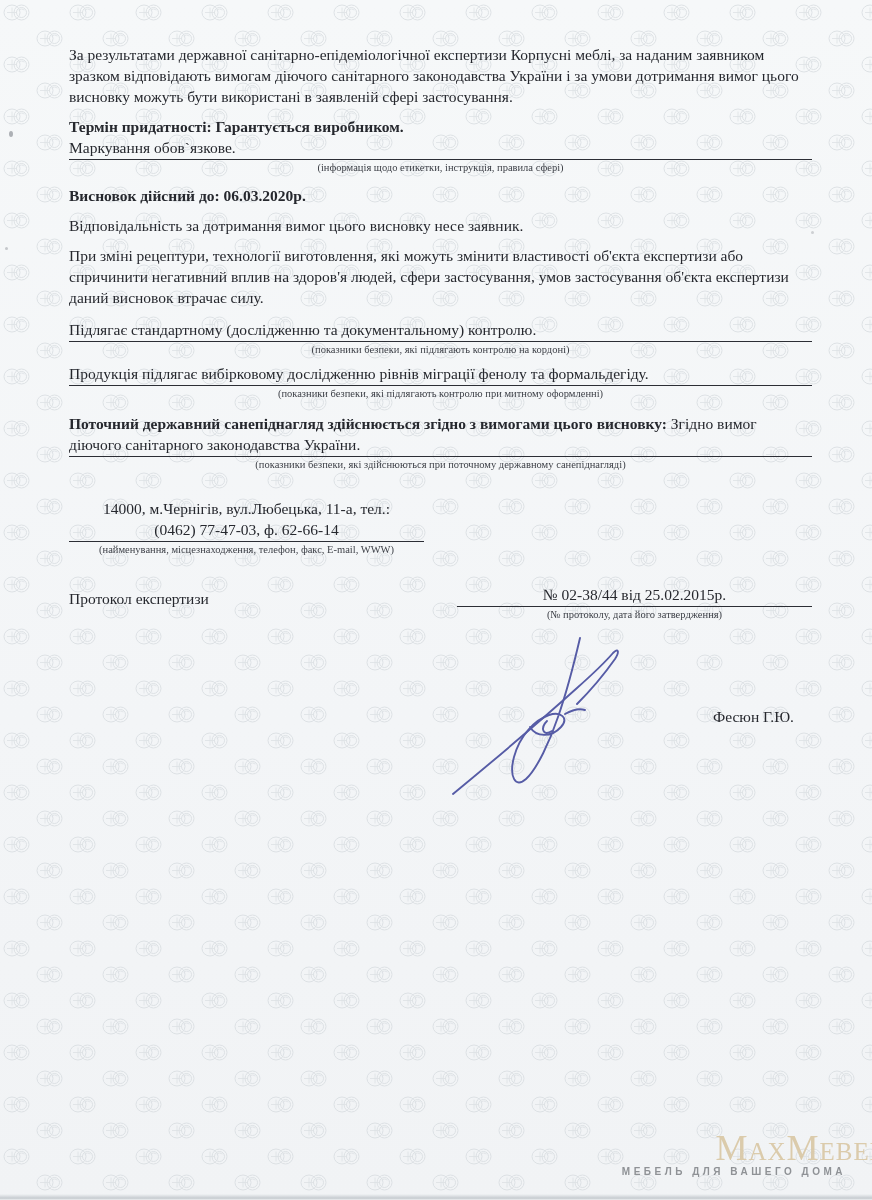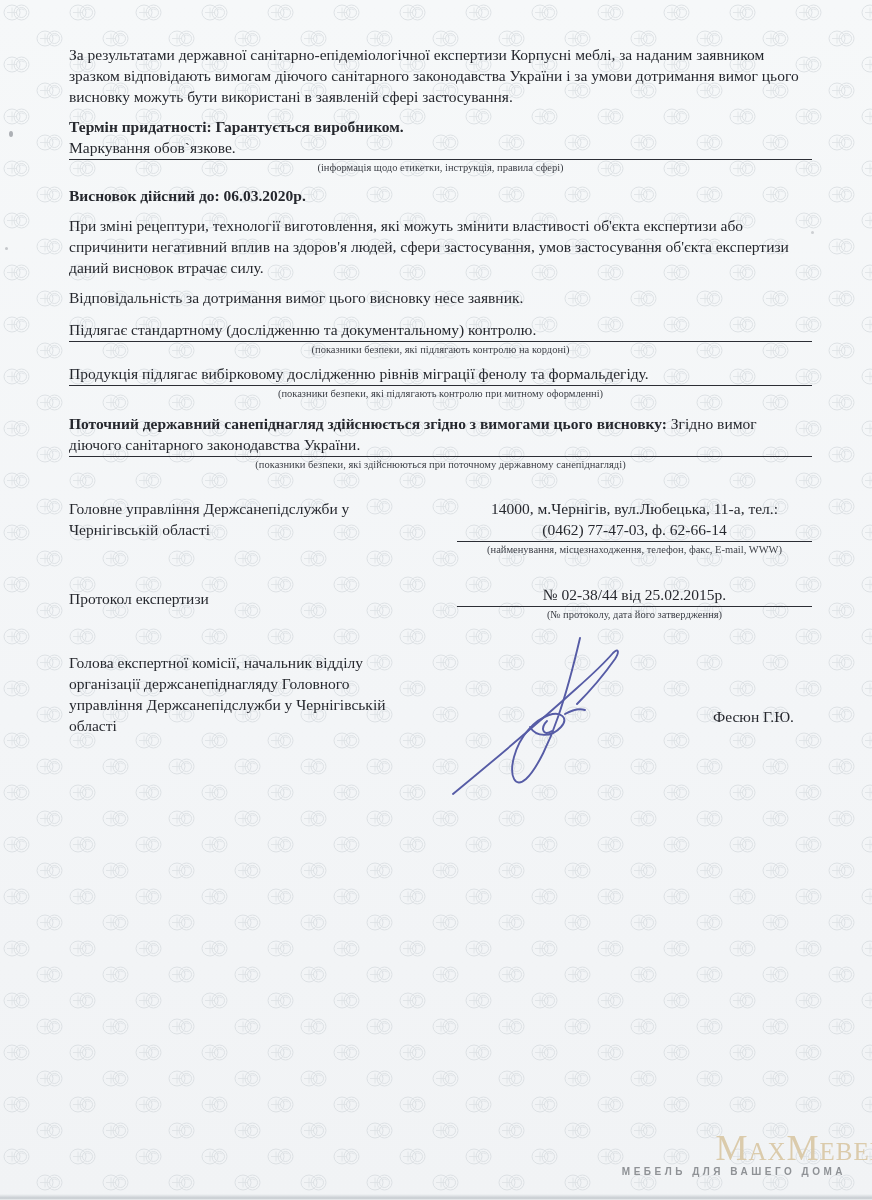--- a/index.html
+++ b/index.html
@@ -108,61 +108,59 @@
 
     <p class="para b" style="margin-bottom:0;">Термін придатності: Гарантується виробником.</p>
 
     <div class="ruled">
       <span>Маркування обов`язкове.</span>
     </div>
     <div class="caption">(інформація щодо етикетки, інструкція, правила сфері)</div>
 
     <p class="para b" style="margin-top:11px;">Висновок дійсний до: 06.03.2020р.</p>
 
+    <p class="para">Відповідальність за дотримання вимог цього висновку несе заявник.</p>
+
     <p class="para">При зміні рецептури, технології виготовлення, які можуть змінити властивості об'єкта експертизи або спричинити негативний вплив на здоров'я людей, сфери застосування, умов застосування об'єкта експертизи даний висновок втрачає силу.</p>
-
-    <p class="para">Відповідальність за дотримання вимог цього висновку несе заявник.</p>
 
     <div class="ruled" style="margin-top:11px;">
       <span>Підлягає стандартному (дослідженню та документальному) контролю.</span>
     </div>
     <div class="caption">(показники безпеки, які підлягають контролю на кордоні)</div>
 
     <div class="ruled" style="">
       <span>Продукція підлягає вибірковому дослідженню рівнів міграції фенолу та формальдегіду.</span>
     </div>
     <div class="caption">(показники безпеки, які підлягають контролю при митному оформленні)</div>
 
     <div class="ruled" style="margin-top:13px;">
       <span class="b">Поточний державний санепіднагляд здійснюється згідно з вимогами цього висновку:</span>
       <span>Згідно вимог діючого санітарного законодавства України.</span>
     </div>
     <div class="caption">(показники безпеки, які здійснюються при поточному державному санепіднагляді)</div>
 
     <div class="cols block-authority">
-      <div class="col-left">Головне управління Держсанепідслужби у Чернігівській області</div>
       <div class="col-right">
         <div class="ruled">
           <div>14000, м.Чернігів, вул.Любецька, 11-а, тел.:</div>
           <div>(0462) 77-47-03, ф. 62-66-14</div>
         </div>
         <div class="caption">(найменування, місцезнаходження, телефон, факс, E-mail, WWW)</div>
       </div>
     </div>
 
     <div class="cols block-protocol">
       <div class="col-left">Протокол експертизи</div>
       <div class="col-right">
         <div class="ruled">№ 02-38/44 від 25.02.2015р.</div>
         <div class="caption">(№ протоколу, дата  його затвердження)</div>
       </div>
     </div>
 
     <div class="sig-block">
-      <div class="sig-title">Голова експертної комісії, начальник відділу організації держсанепіднагляду Головного управління Держсанепідслужби у Чернігівській області</div>
 
       <svg class="sig-svg" width="300" height="190" viewBox="0 0 300 190" aria-hidden="true">
         <g fill="none" stroke="#41479b" stroke-width="1.9" stroke-linecap="round" opacity="0.88">
           <path d="M 36 170 C 70 142, 120 100, 160 64 C 178 48, 190 36, 196 29 C 201 24, 203 27, 198 35 C 186 52, 172 68, 160 80"></path>
           <path d="M 163 14 C 156 44, 149 70, 141 93 C 133 117, 120 145, 109 155 C 98 165, 92 152, 97 133 C 103 111, 118 96, 132 91 C 144 87, 152 94, 144 103 C 134 114, 119 113, 113 103"></path>
           <path d="M 130 97 C 123 104, 126 113, 135 107"></path>
           <path d="M 148 90 C 155 86, 162 84, 168 86"></path>
         </g>
       </svg>
 

